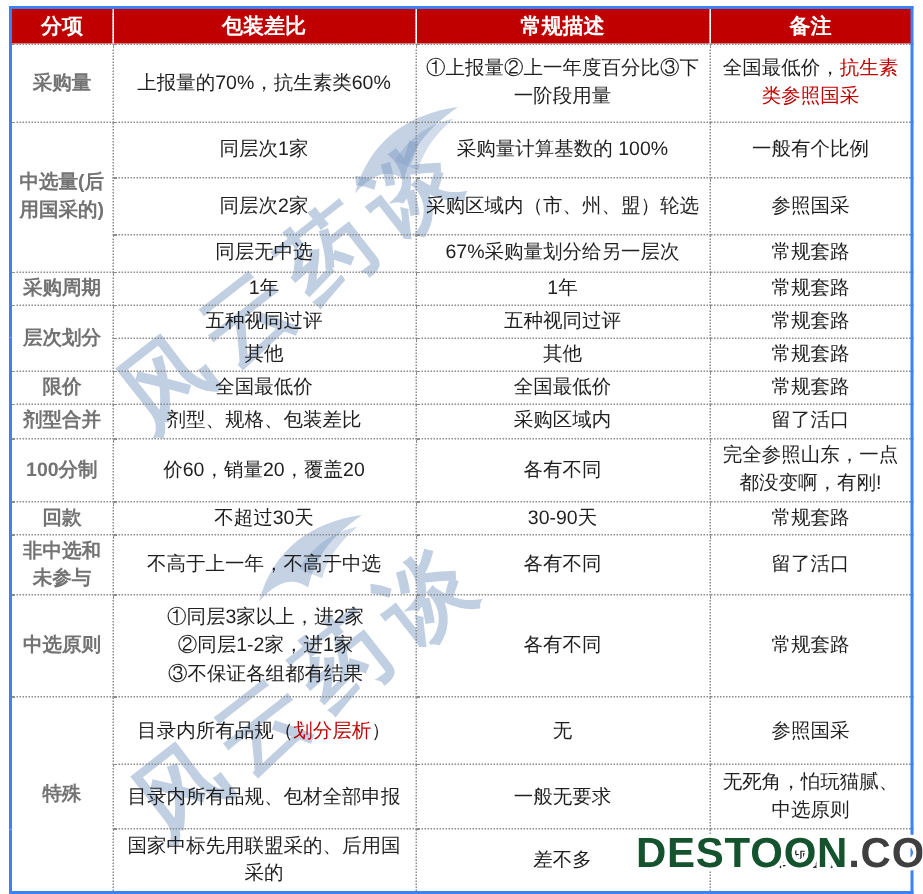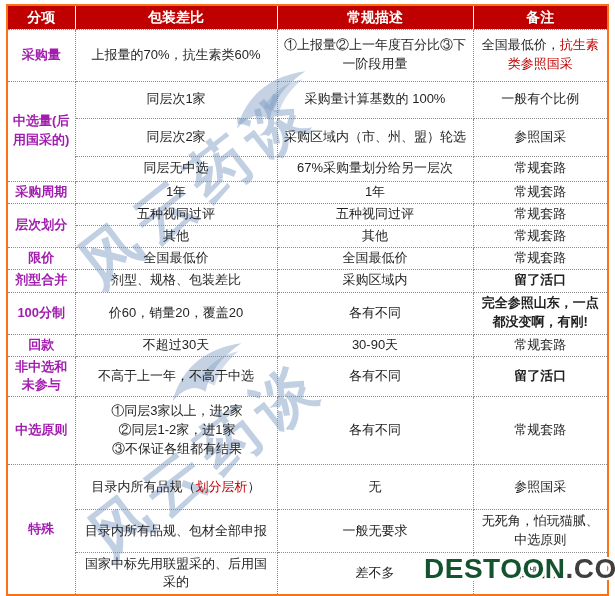--- a/index.html
+++ b/index.html
@@ -11,26 +11,26 @@
     color:rgba(125,155,195,0.48);font-size:60px;letter-spacing:9px;
     transform:rotate(-38deg);pointer-events:none;}
   .wm-logo{position:absolute;z-index:1;pointer-events:none;}
 
   table.sheet{position:absolute;left:6px;top:4px;z-index:2;
     border-collapse:collapse;table-layout:fixed;width:601px;
     background:transparent;}
   .sheet td,.sheet th{border:1px dotted #8c8c8c;padding:1px 4px;
     text-align:center;vertical-align:middle;font-size:13px;color:#1f1f1f;
     line-height:1.45;overflow:hidden;}
-  .sheet{border:2px solid #f97316;padding-left:48px;}
+  .sheet{border:2px solid #3b82f6;padding-left:48px;}
   .sheet th{background:#c00000;color:#ffffff;font-weight:bold;font-size:14px;
     border:1px dotted rgba(255,255,255,0.85);border-bottom:1px dotted #8c8c8c;}
-  td.lbl{font-weight:bold;color:#a21caf;}
+  td.lbl{font-weight:bold;color:#737373;}
   .red{color:#c00000;}
-  .redbold{color:#c00000;font-weight:bold;}
+  .redbold{color:#c00000;font-weight:normal;}
   td.left{text-align:left;padding-left:6px;}
   .listline{display:block;text-align:center;}
 
   
   .destoon{position:absolute;left:424px;top:553px;z-index:5;font-size:28px;
     font-weight:800;letter-spacing:0.5px;white-space:nowrap;pointer-events:none;
     text-shadow:-2px 0 0 #fff,2px 0 0 #fff,0 -2px 0 #fff,0 2px 0 #fff,
       -2px -2px 0 #fff,2px 2px 0 #fff,-2px 2px 0 #fff,2px -2px 0 #fff;}
   .destoon .o{color:#14532d;}
   .destoon .d{color:#3f3f3f;}

